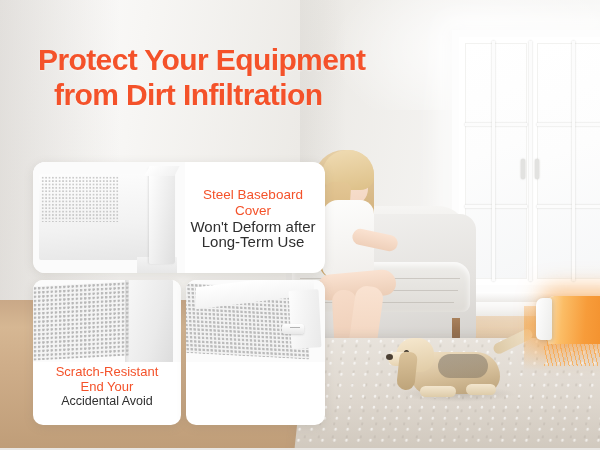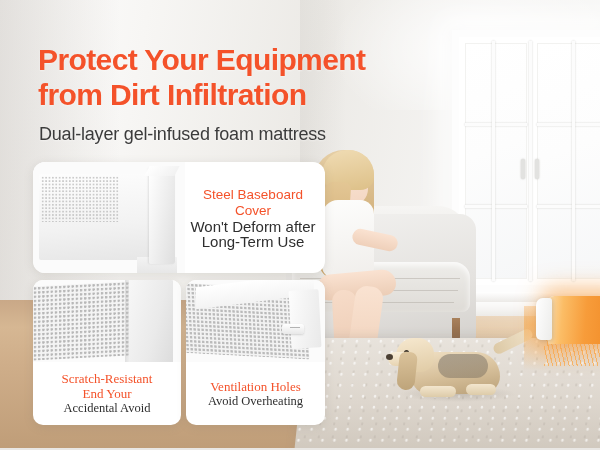--- a/index.html
+++ b/index.html
@@ -260,21 +260,21 @@
   
   .headline {
     position:absolute; left:38px; top:42px; width:420px;
     color:#f4522a;
     font-size:30px; font-weight:bold;
     line-height:35px;
     letter-spacing:-.6px;
     font-stretch:condensed;
     text-shadow:0 1px 2px rgba(255,255,255,.45);
   }
-  .headline .l2 { display:block; }
+  .headline .l2 { display:block;margin-left:16px; }
   .subhead {
     position:absolute; left:39px; top:122px;
     color:#3b3b3b; font-size:18px; line-height:24px;
     letter-spacing:-.2px;
     text-shadow:0 1px 2px rgba(255,255,255,.5);
   }
 
   
   .card {
     position:absolute; background:#ffffff;
@@ -295,21 +295,21 @@
   #card-br .card-img  { width:139px; height:82px; }
 
   .card-txt {
     flex:1; display:flex; flex-direction:column;
     align-items:center; justify-content:center; text-align:center;
     padding:2px 4px;
   }
   #card-top .card-txt { padding-right:8px; }
   .c-title { color:#f4522a; font-size:13.5px; line-height:16px; }
   .c-sub   { color:#2f2f2f; font-size:15px; line-height:15px; }
-  #card-bl .card-txt, #card-br .card-txt { height:63px; justify-content:center;font-family:Liberation Serif, serif; }
+  #card-bl .card-txt, #card-br .card-txt { height:63px; justify-content:flex-start; }
   #card-bl .c-title, #card-br .c-title { font-size:13px; line-height:15px; }
   #card-bl .c-sub,   #card-br .c-sub   { font-size:12.5px; line-height:15px; }
 
   
   .prod-cover {
     position:absolute; left:6px; top:12px; width:118px; height:86px;
     background:linear-gradient(175deg,#fdfdfd,#f2f2f2 60%,#e6e6e6);
     border-radius:2px;
   }
   .prod-mesh {
@@ -454,21 +454,20 @@
     <div class="dog-snout"></div>
     <div class="dog-nose"></div>
     <div class="dog-eye" style="left:404px; top:350px;"></div>
     <div class="dog-ear"></div>
   </div>
 
   <div class="headline">
     <span>Protect Your Equipment</span>
     <span class="l2">from Dirt Infiltration</span>
   </div>
-  <div class="subhead">Dual-layer gel-infused foam mattress</div>
 
   <div class="card" id="card-top">
     <div class="card-img">
       <div class="prod-cover"></div>
       <div class="prod-mesh"></div>
       <div class="prod-notch"></div>
       <div class="prod-cap"></div>
       <div class="prod-cap-top"></div>
     </div>
     <div class="card-txt">
@@ -492,19 +491,15 @@
   </div>
 
   <div class="card" id="card-br">
     <div class="card-img">
       <div class="prod3-panel"></div>
       <div class="prod3-top"></div>
       <div class="prod3-cap"></div>
       <div class="prod3-clip"></div>
       <div class="prod3-clip-line"></div>
     </div>
-    <div class="card-txt">
-      <div class="c-title">Ventilation Holes</div>
-      <div class="c-sub">Avoid Overheating</div>
-    </div>
   </div>
 
 </div>
 
 </body></html>

